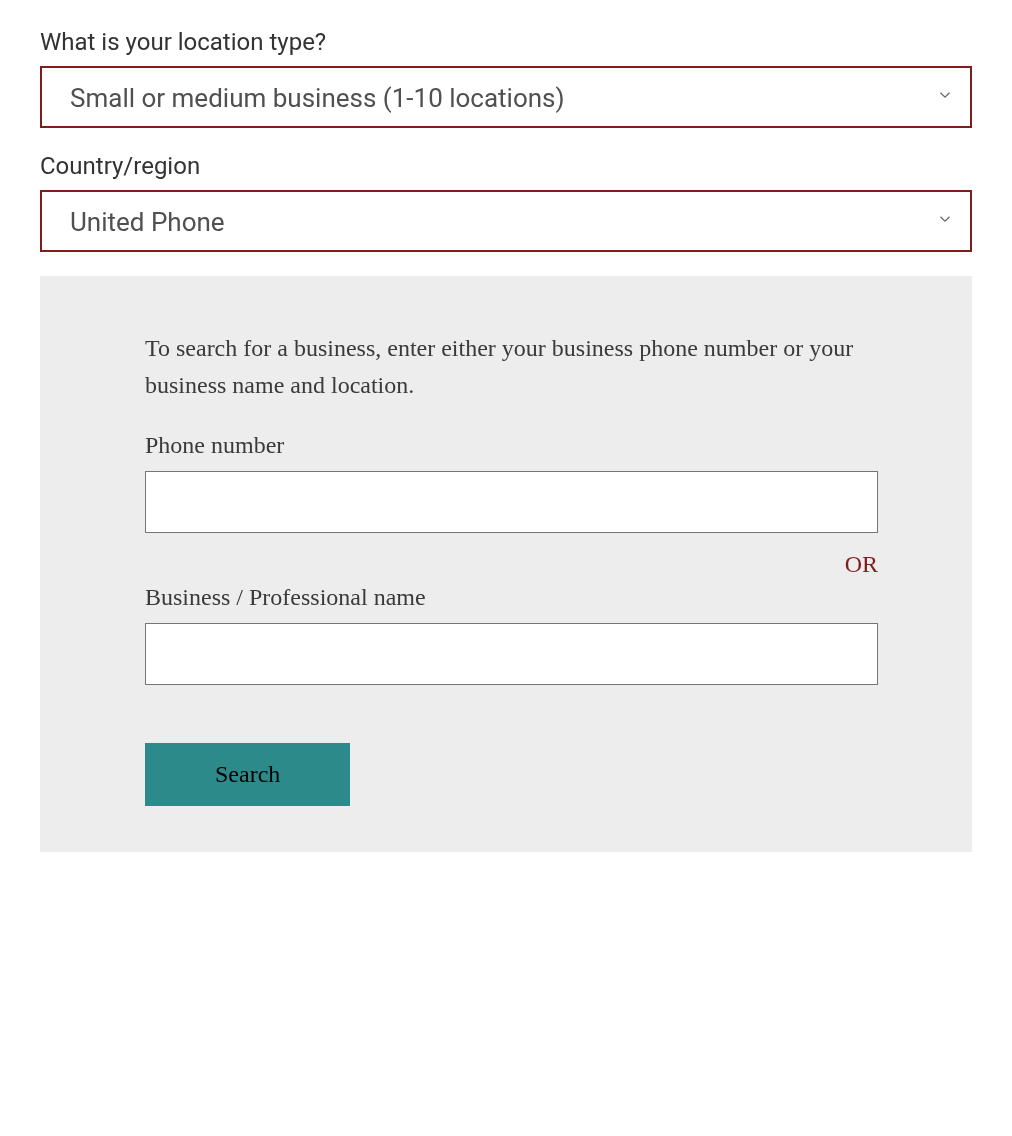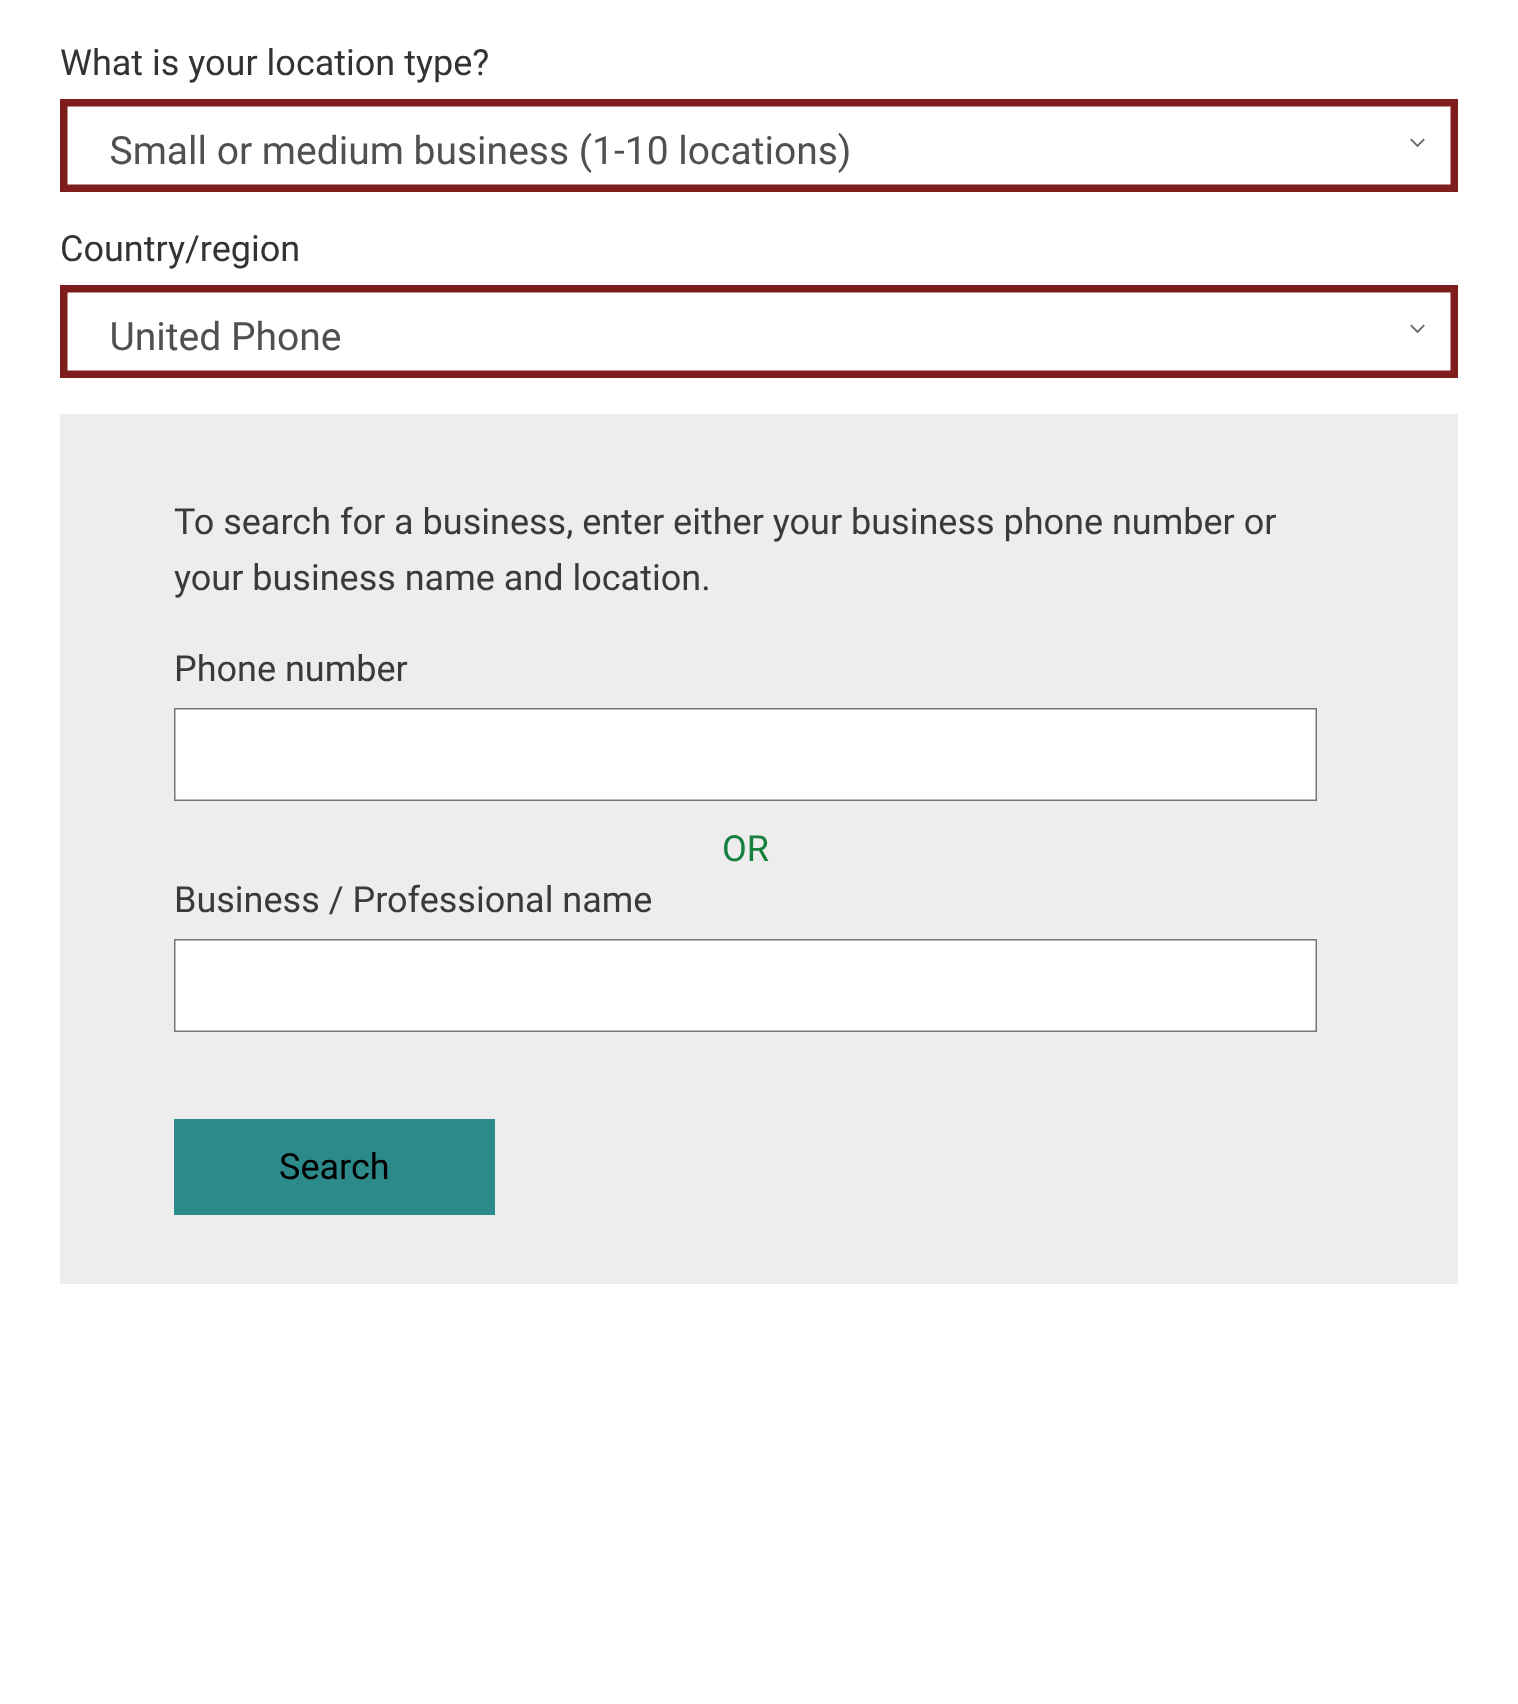--- a/index.html
+++ b/index.html
@@ -23,21 +23,21 @@
       margin-bottom: 10px;
       font-weight: 400;
     }
     .select-wrapper {
       position: relative;
       width: 100%;
     }
     .select-control {
       width: 100%;
       height: 62px;
-      border: 5px solid #7f1d1d;
+      border: 2px solid #7f1d1d;
       background: #ffffff;
       font-size: 26px;
       color: #505050;
       padding: 0 50px 0 28px;
       appearance: none;
       -webkit-appearance: none;
       -moz-appearance: none;
       font-family: inherit;
       cursor: pointer;
       line-height: 60px;
@@ -51,22 +51,23 @@
     }
     .select-chevron svg {
       width: 18px;
       height: 18px;
       stroke: #666666;
       stroke-width: 1.6;
       fill: none;
     }
     .search-panel {
       background: #ededed;
-      padding: 54px 94px 46px 76px;
+      padding: 54px 94px 46px 105px;
       margin-top: 22px;
+      font-family: Liberation Serif, serif;
     }
     .search-intro {
       font-size: 24px;
       color: #3a3a3a;
       line-height: 1.55;
       margin-bottom: 28px;
     }
     .panel-group {
       margin-bottom: 12px;
     }
@@ -79,23 +80,23 @@
     .text-input {
       width: 100%;
       height: 62px;
       border: 1px solid #767676;
       background: #ffffff;
       font-size: 20px;
       padding: 0 16px;
       font-family: inherit;
     }
     .or-divider {
-      text-align: center;
+      text-align: right;
       font-size: 24px;
-      color: #15803d;
+      color: #7f1d1d;
       margin: 18px 0 6px 0;
     }
     .help-text {
       font-size: 24px;
       color: #3a3a3a;
       line-height: 1.55;
       margin-top: 10px;
     }
     .search-button {
       display: inline-block;

